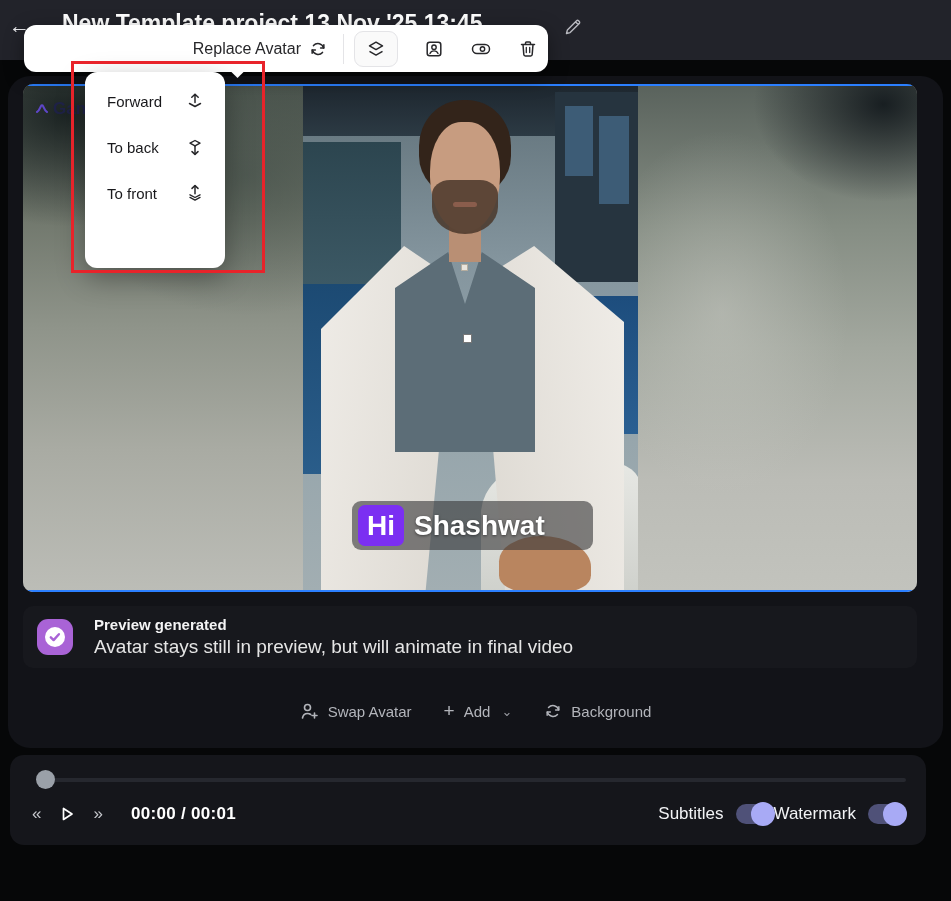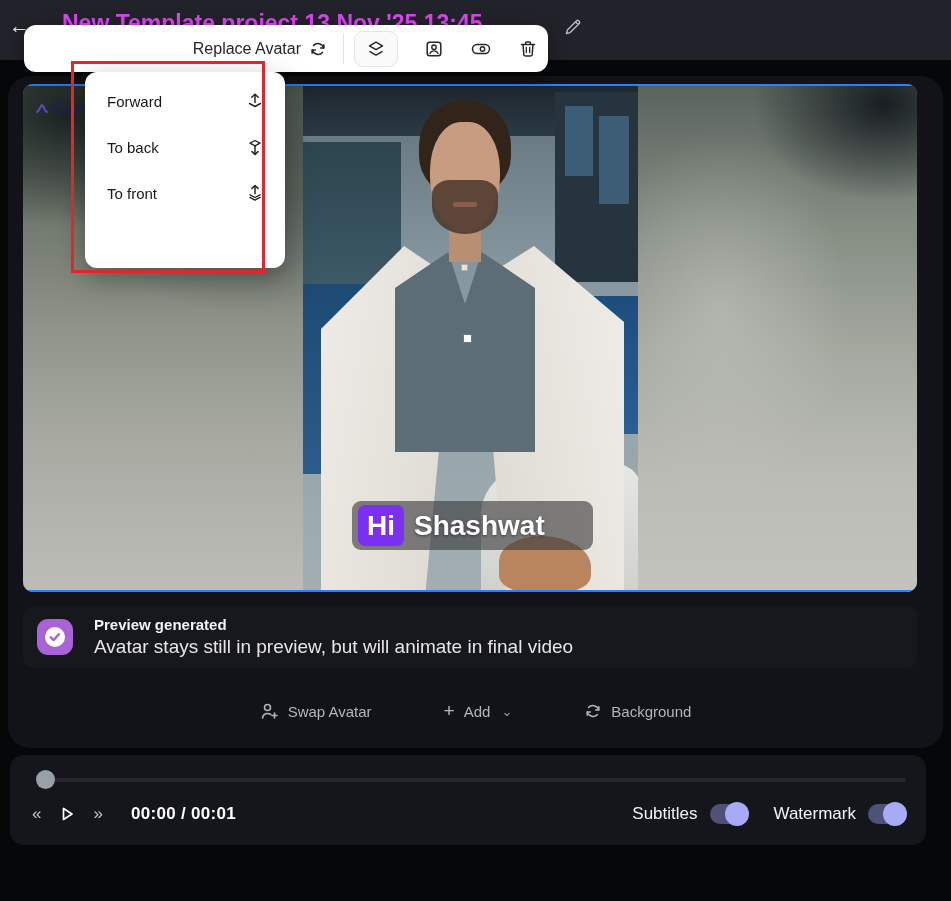--- a/index.html
+++ b/index.html
@@ -3,21 +3,21 @@
 <meta charset="utf-8">
 <style>
   * { margin:0; padding:0; box-sizing:border-box; }
   html,body { background:#000; }
   body { font-family:"Liberation Sans","DejaVu Sans",sans-serif; }
   .stage { position:relative; width:951px; height:901px; background:#060708; overflow:hidden; }
 
   
   .header { position:absolute; left:0; top:0; width:951px; height:60px; background:#22232a; z-index:1; }
   .back-arrow { position:absolute; left:9px; top:14px; color:#e8e9ec; font-size:21px; z-index:2; cursor:pointer; }
-  .doc-title { position:absolute; left:62px; top:10px; font-size:23px; font-weight:700; color:#d946ef; white-space:nowrap; z-index:2; }
+  .doc-title { position:absolute; left:62px; top:10px; font-size:23px; font-weight:700; color:#ffffff; white-space:nowrap; z-index:2; }
   .edit-pencil { position:absolute; left:563px; top:17px; z-index:2; cursor:pointer; }
 
   
   .main-panel { position:absolute; left:8px; top:76px; width:935px; height:672px; background:#121318; border-radius:22px; z-index:3; }
 
   
   .video { position:absolute; left:15px; top:8px; width:894px; height:508px; border-radius:10px; overflow:hidden; background:#737373; }
   .blur-left { position:absolute; left:0; top:0; width:280px; height:508px;
     background:
       radial-gradient(ellipse 220px 160px at 15% 6%, rgba(22,30,30,.9), rgba(22,30,30,0) 70%),
@@ -66,52 +66,52 @@
   .subtitle-name { margin-left:10px; color:#fff; font-size:28px; font-weight:700; text-shadow:0 1px 3px rgba(0,0,0,.5); }
 
   
   .notify { position:absolute; left:15px; top:530px; width:894px; height:62px; background:#17181d; border-radius:10px;
     display:flex; align-items:center; padding:0 14px; gap:21px; }
   .notify-icon { width:36px; height:36px; border-radius:11px; display:flex; align-items:center; justify-content:center; flex:0 0 auto; }
   .notify-title { color:#f4f4f5; font-size:15px; font-weight:700; margin-bottom:3px; }
   .notify-sub { color:#e5e5e5; font-size:19px; }
 
   
-  .actions-row { position:absolute; left:0; top:624px; width:935px; display:flex; justify-content:center; gap:72px; }
+  .actions-row { position:absolute; left:0; top:624px; width:935px; display:flex; justify-content:center; gap:32px; }
   .action-btn { display:flex; align-items:center; gap:9px; color:#b3b5bb; font-size:15px; font-weight:500;
     background:none; border:none; cursor:pointer; font-family:inherit; }
   .action-btn .chev { font-size:13px; color:#9a9ca2; margin-left:2px; }
 
   
   .player { position:absolute; left:10px; top:755px; width:916px; height:90px; background:#15161b; border-radius:14px; z-index:3; padding:13px 20px 0 16px; }
   .timeline { position:relative; height:22px; }
   .timeline-track { position:absolute; left:20px; right:0; top:10px; height:4px; background:#26282f; border-radius:2px; }
   .timeline-knob { position:absolute; left:10px; top:2px; width:19px; height:19px; border-radius:50%; background:#9aa0a8; cursor:pointer; }
   .controls { display:flex; align-items:center; margin-top:14px; }
   .skip-btn { color:#c6c8cd; font-size:17px; background:none; border:none; cursor:pointer; padding:0 6px; font-family:inherit; }
   .play-btn { background:none; border:none; cursor:pointer; margin:0 10px; display:flex; }
   .time-text { color:#fff; font-size:17px; font-weight:600; margin-left:22px; letter-spacing:.3px; }
-  .right-controls { margin-left:auto; display:flex; align-items:center; gap:26px; }
+  .right-controls { margin-left:auto; display:flex; align-items:center; }
   .toggle-group { display:flex; align-items:center; gap:12px; }
   .toggle-label { color:#f2f3f5; font-size:17px; font-weight:500; }
   .toggle { position:relative; width:38px; height:20px; border-radius:10px; cursor:pointer; }
   .toggle .knob { position:absolute; right:-1px; top:-2px; width:24px; height:24px; border-radius:50%; }
 
   
   .toolbar { position:absolute; left:24px; top:25px; width:524px; height:47px; background:#fff; border-radius:12px;
     box-shadow:0 6px 20px rgba(0,0,0,.4); display:flex; align-items:center; z-index:6;justify-content:flex-end; }
   .tb-btn { display:flex; align-items:center; gap:8px; color:#27272a; font-size:16px; background:none; border:none;
     cursor:pointer; font-family:inherit; padding:6px 8px; }
   .tb-divider { width:1px; height:30px; background:#e4e4e7; margin:0 8px; }
   .layers-btn { width:44px; height:36px; border:1px solid #e4e4e7; background:#fafafa; border-radius:9px;
     display:flex; align-items:center; justify-content:center; cursor:pointer; margin:0 2px; }
   .icon-btn { background:none; border:none; cursor:pointer; display:flex; align-items:center; justify-content:center; padding:6px 10px; }
 
   
-  .dropdown { position:absolute; left:85px; top:72px; width:200px; height:196px; background:#fff; border-radius:12px;
+  .dropdown { position:absolute; left:85px; top:72px; width:140px; height:196px; background:#fff; border-radius:12px;
     box-shadow:0 10px 28px rgba(0,0,0,.35); z-index:7; padding:6px 0; }
   .dropdown-caret { position:absolute; left:230px; top:60px; width:15px; height:15px; background:#fff; transform:rotate(45deg); z-index:7; }
   .menu-item { height:46px; display:flex; align-items:center; justify-content:space-between; padding:0 20px 0 22px; cursor:pointer; }
   .menu-label { color:#18181b; font-size:15px; }
   .annotation-red { position:absolute; left:71px; top:61px; width:194px; height:212px; border:3px solid #e8232a; z-index:8; pointer-events:none; }
 
   svg { display:block; }
 </style>
 </head>
 <body>

